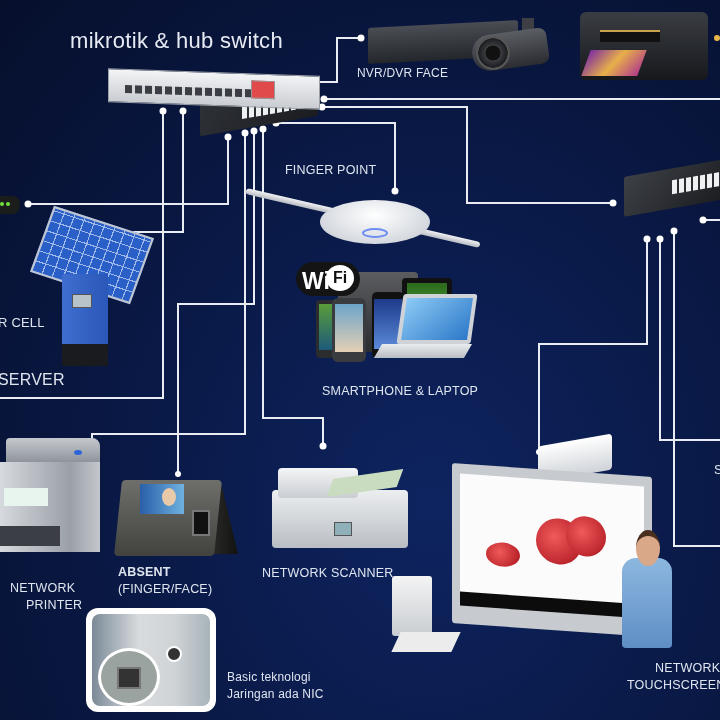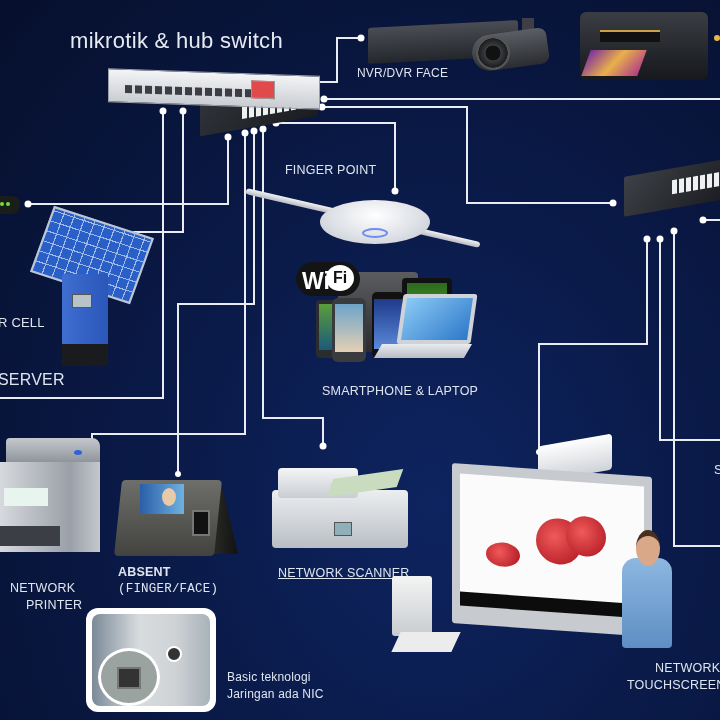--- a/index.html
+++ b/index.html
@@ -229,29 +229,29 @@
 <div class="lbl" style="left:26px;top:597px;">PRINTER</div>
 
 <div class="dev absent">
   <div class="side"></div>
     <div class="front"></div>
     <div class="scr"></div>
     <div class="face"></div>
     <div class="fp"></div>
 </div>
 <div class="lbl" style="left:118px;top:564px;font-weight:bold;">ABSENT</div>
-<div class="lbl" style="left:118px;top:581px;font-family:Liberation Mono, monospace;">(FINGER/FACE)</div>
+<div class="lbl" style="left:118px;top:581px;">(FINGER/FACE)</div>
 
 <div class="dev scanner">
   <div class="body"></div>
     <div class="lid"></div>
     <div class="doc"></div>
     <div class="lcd"></div>
 </div>
-<div class="lbl" style="left:278px;top:565px;text-decoration:underline;">NETWORK SCANNER</div>
+<div class="lbl" style="left:262px;top:565px;">NETWORK SCANNER</div>
 
 <div class="dev nic">
   <div class="pic"></div>
     <div class="dot"></div>
   <div class="mag">
       <div class="port"></div>
     </div>
 </div>
 <div class="lbl" style="left:227px;top:669px;font-size:12px;">Basic teknologi</div>
 <div class="lbl" style="left:227px;top:686px;font-size:12px;">Jaringan ada NIC</div>

